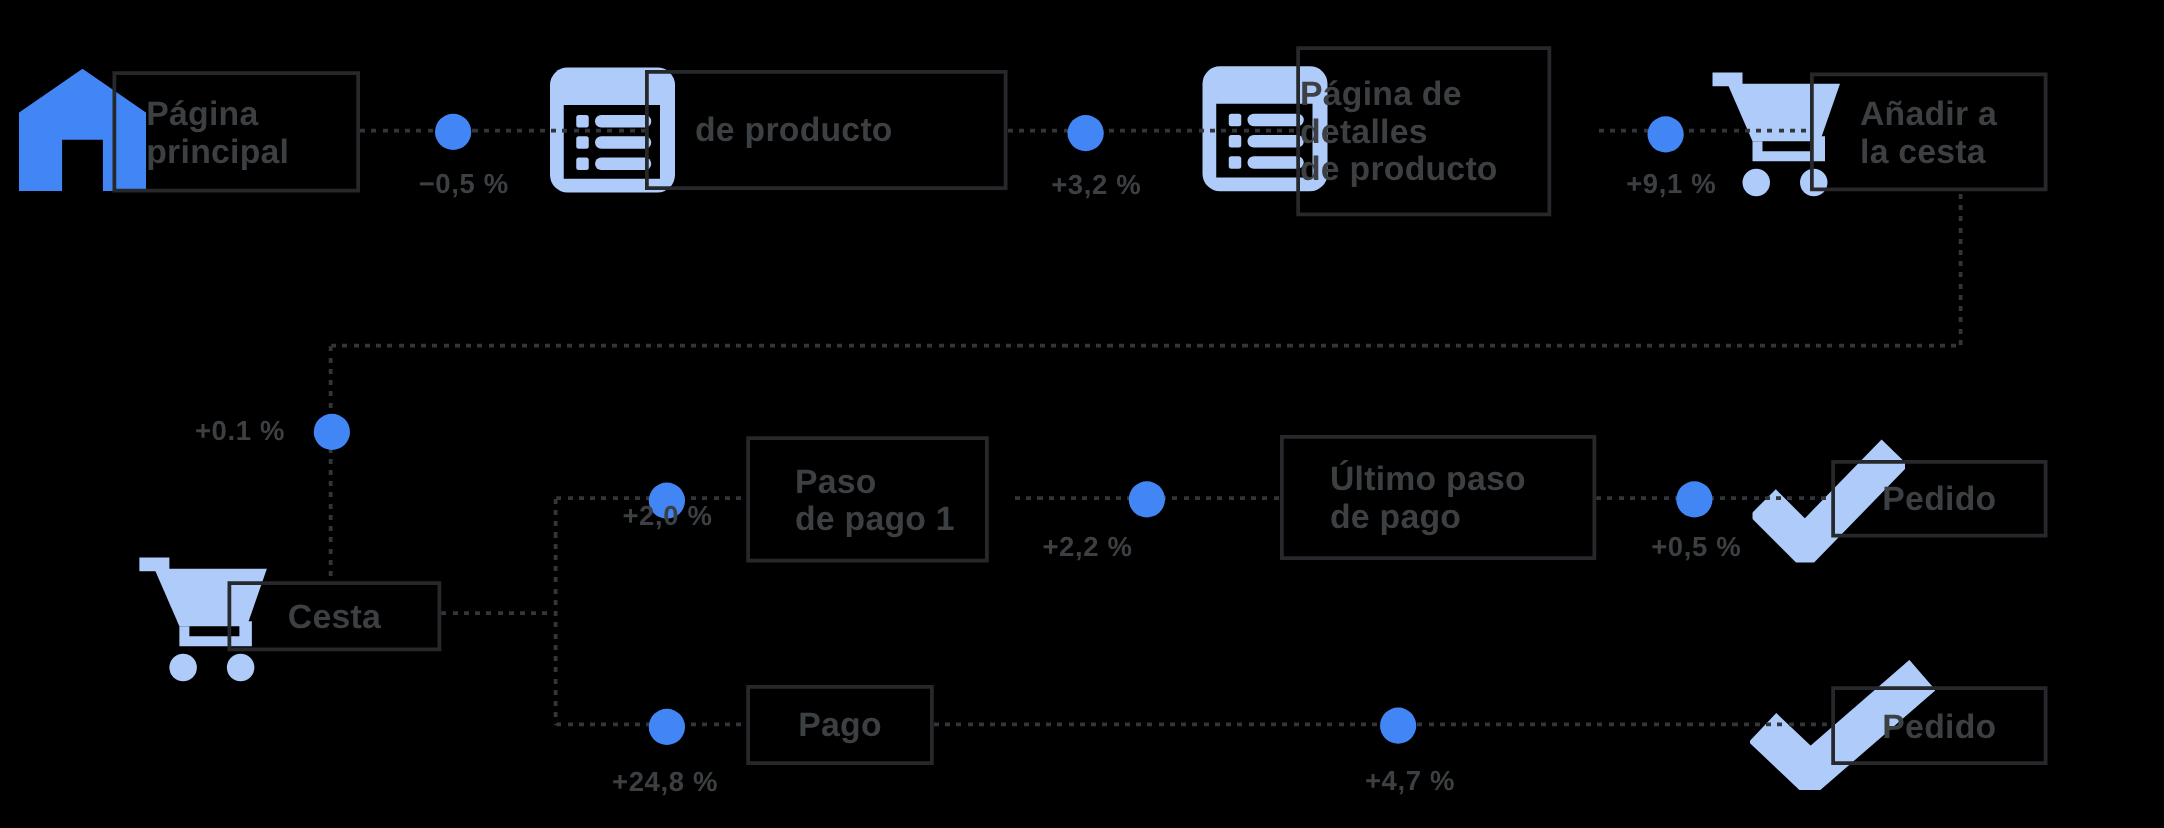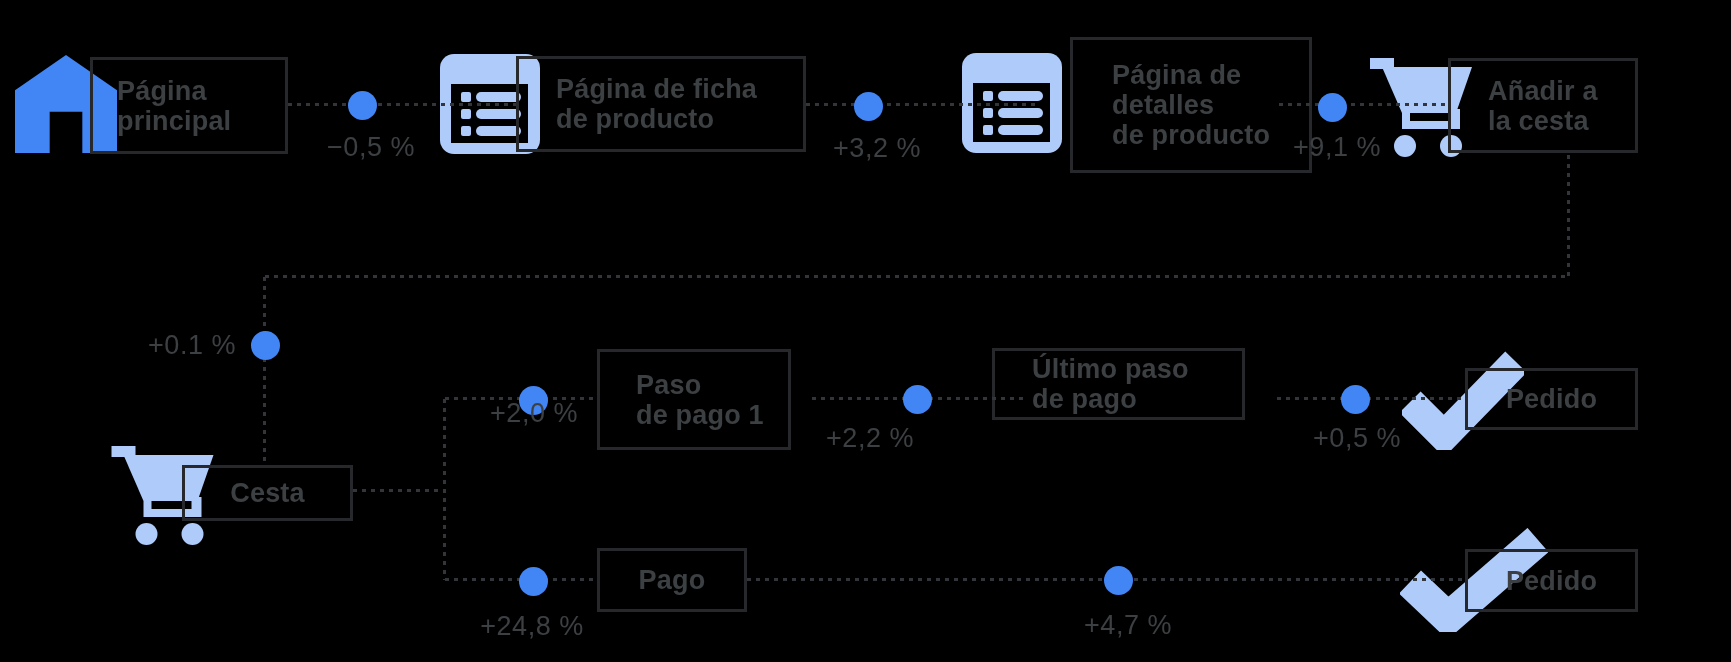--- a/index.html
+++ b/index.html
@@ -26,21 +26,21 @@
   .node-box.center{align-items:center;padding-left:0!important;justify-content:center;}
   
   .seg{position:absolute;z-index:3;}
   .seg.h{height:3px;background:repeating-linear-gradient(90deg,var(--dash) 0 4px,transparent 4px 9px);}
   .seg.v{width:3px;background:repeating-linear-gradient(180deg,var(--dash) 0 4px,transparent 4px 9px);}
   
   .dot{position:absolute;width:29px;height:29px;border-radius:50%;background:var(--blue);z-index:4;}
   
   .delta{
     position:absolute;z-index:5;transform:translate(-50%,-50%);
-    color:var(--text);font-weight:normal;font-size:27px;white-space:nowrap;letter-spacing:.5px;
+    color:var(--text);font-weight:bold;font-size:22px;white-space:nowrap;letter-spacing:.5px;
   }
   
   .icon{position:absolute;z-index:1;}
   .home-shape{
     width:100%;height:100%;background:var(--blue);
     clip-path:polygon(50% 0%,100% 36%,100% 100%,66% 100%,66% 58%,34% 58%,34% 100%,0% 100%,0% 36%);
   }
   .list-icon{width:100px;height:100px;background:var(--lightblue);border-radius:14px;}
   .list-inner{
     position:absolute;left:11px;top:30px;width:77px;height:59px;background:var(--bg);
@@ -125,45 +125,44 @@
       <polyline points="10,54 48,90 138,12" fill="none" stroke="#AECBFA" stroke-width="32" stroke-linecap="butt" stroke-linejoin="miter"></polyline>
     </svg>
   </div>
 
   <div class="node-box" style="left:90px;top:57px;width:198px;height:97px;padding-left:24px;">
     <span>Página</span>
     <span>principal</span>
   </div>
 
   <div class="node-box" style="left:516px;top:56px;width:290px;height:96px;padding-left:37px;">
-    <span>Página de ficha</span>
     <span>de producto</span>
   </div>
 
-  <div class="node-box" style="left:1070px;top:37px;width:242px;height:136px;padding-left:39px;">
+  <div class="node-box" style="left:1037px;top:37px;width:204px;height:136px;">
     <span>Página de</span>
     <span>detalles</span>
     <span>de producto</span>
   </div>
 
   <div class="node-box" style="left:1448px;top:58px;width:190px;height:95px;padding-left:37px;">
     <span>Añadir a</span>
     <span>la cesta</span>
   </div>
 
   <div class="node-box center" style="left:182px;top:465px;width:171px;height:56px;">
     <span>Cesta</span>
   </div>
 
   <div class="node-box" style="left:597px;top:349px;width:194px;height:101px;padding-left:36px;">
     <span>Paso</span>
     <span>de pago 1</span>
   </div>
 
-  <div class="node-box" style="left:992px;top:348px;width:253px;height:72px;padding-left:37px;">
+  <div class="node-box" style="left:1024px;top:348px;width:253px;height:100px;padding-left:37px;">
     <span>Último paso</span>
     <span>de pago</span>
   </div>
 
   <div class="node-box center" style="left:1465px;top:368px;width:173px;height:62px;">
     <span>Pedido</span>
   </div>
 
   <div class="node-box center" style="left:597px;top:548px;width:150px;height:64px;">
     <span>Pago</span>

